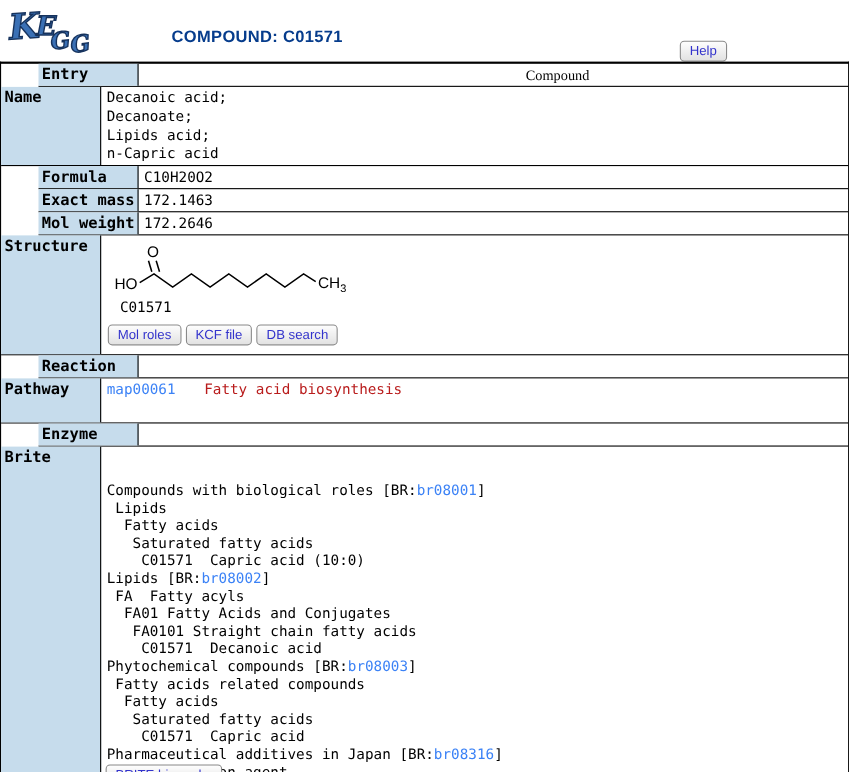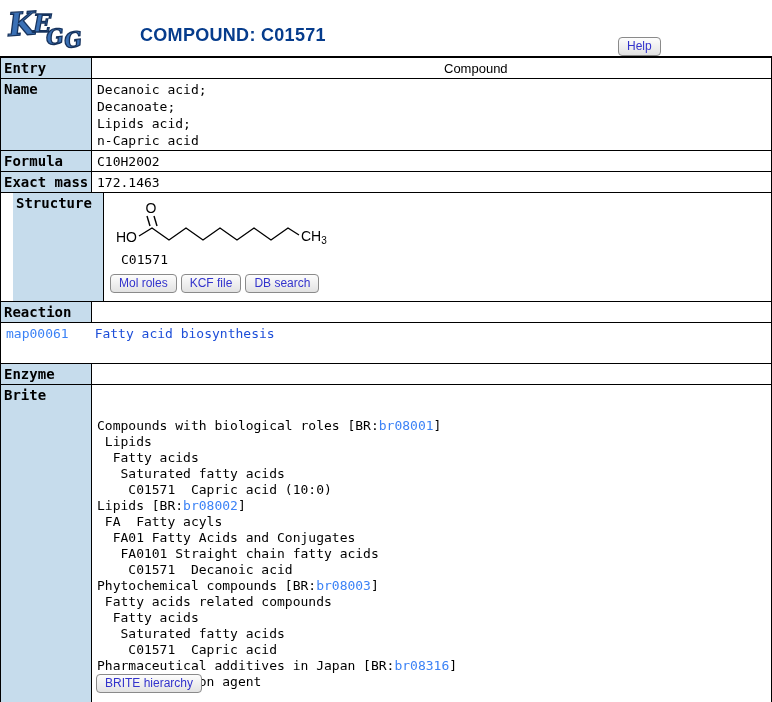--- a/index.html
+++ b/index.html
@@ -8,42 +8,42 @@
 
   
   #header{position:absolute;top:0;left:0;width:772px;height:56px;}
   .logo{position:absolute;left:8px;top:6px;width:78px;height:48px;cursor:pointer;}
   .logo span{position:absolute;font-family:"DejaVu Serif",serif;font-weight:bold;font-style:italic;
              color:#3A70B5;-webkit-text-stroke:1.3px #16325C;line-height:1;}
   .logo .l0{left:0;top:2px;font-size:32px;transform:rotate(-4deg);}
   .logo .l1{left:25px;top:6px;font-size:24px;}
   .logo .l2{left:38px;top:20px;font-size:21px;transform:rotate(-6deg);}
   .logo .l3{left:56px;top:23px;font-size:21px;transform:rotate(-8deg);}
-  .page-title{position:absolute;left:140px;top:25px;font-family:"Liberation Sans",sans-serif;
-              font-weight:bold;font-size:18px;color:#063C8C;letter-spacing:.3px;}
+  .page-title{position:absolute;left:156px;top:25px;font-family:"Liberation Sans",sans-serif;
+              font-weight:bold;font-size:15px;color:#063C8C;letter-spacing:.3px;}
   .kbtn{font-family:"Liberation Sans",sans-serif;font-size:12px;color:#3333CC;
         background:linear-gradient(#FDFDFD,#E2E2E2);border:1px solid #8A8A8A;border-radius:4px;
         padding:1px 8px 2px 8px;cursor:pointer;}
   #help-btn{position:absolute;left:618px;top:37px;height:19px;}
 
   
   #entry-table{position:absolute;top:56px;left:0;width:772px;height:646px;
                border-top:2px solid #000;border-left:1px solid #000;border-right:1px solid #000;
                box-sizing:border-box;display:flex;flex-direction:column;}
   .row{display:flex;border-bottom:1px solid #000;box-sizing:border-box;flex:0 0 auto;}
   .label-cell{flex:0 0 91px;width:91px;background:#C6DCEC;border-right:1px solid #000;
               font-weight:bold;font-size:14px;line-height:17px;padding:2px 0 0 3px;box-sizing:border-box;}
   .value-cell{flex:1;font-size:13px;line-height:17px;padding:2px 0 0 5px;position:relative;
               white-space:pre;box-sizing:border-box;overflow:hidden;}
-  .r21{height:21px;} .r72{height:72px;} .r109{height:109px;padding-left:12px;} .r41{height:41px;}
+  .r21{height:21px;margin-left:34px;} .r72{height:72px;} .r109{height:109px;} .r41{height:41px;}
   .row-brite{flex:1 1 auto;border-bottom:none;}
   .link{color:#3b82f6;cursor:pointer;text-decoration:none;}
-  .entry-font{font-family:Liberation Sans, sans-serif;padding-left:20px;}
+  .entry-font{font-family:Liberation Serif, serif;padding-left:20px;}
   .entry-type{position:absolute;left:352px;top:2px;}
-  .pw-line .pw-name{margin-left:26px;color:#1d4ed8;}
+  .pw-line .pw-name{margin-left:26px;color:#b91c1c;}
   .brite-cell{line-height:16px;padding-top:1px;}
   .brite-line{height:16px;}
   #brite-hier-btn{position:absolute;left:4px;top:289px;height:19px;}
 
   
   .structure-cell{padding:0;}
   #structure-svg{position:absolute;left:4px;top:6px;}
   #structure-id{position:absolute;left:17px;top:58px;font-size:13px;}
   #structure-buttons{position:absolute;left:6px;top:81px;display:flex;gap:4px;}
   #structure-svg text{font-family:"Liberation Sans",sans-serif;font-size:14px;fill:#000;}
@@ -82,20 +82,24 @@
     <div class="row r21">
       <div class="label-cell">Formula</div>
       <div class="value-cell">C10H20O2</div>
     </div>
 
     <div class="row r21">
       <div class="label-cell">Exact mass</div>
       <div class="value-cell">172.1463</div>
     </div>
 
+    <div class="row r21">
+      <div class="label-cell">Mol weight</div>
+      <div class="value-cell">172.2646</div>
+    </div>
 
     <div class="row r109">
       <div class="label-cell">Structure</div>
       <div class="value-cell structure-cell">
         <svg id="structure-svg" width="240" height="50" viewBox="0 0 240 50">
           <text x="43" y="14" text-anchor="middle">O</text>
           <line x1="39" y1="17" x2="42" y2="27" stroke="#000" stroke-width="1.4"></line>
           <line x1="46" y1="17" x2="49" y2="27" stroke="#000" stroke-width="1.4"></line>
           <text x="8" y="43">HO</text>
           <polyline points="31,37 44,29 61,41 78,29 95,41 112,29 129,41 146,29 163,41 180,29 191,36" fill="none" stroke="#000" stroke-width="1.4"></polyline>
@@ -107,20 +111,21 @@
     </div>
 
     <div class="row r21">
       <div class="label-cell">Reaction</div>
       <div class="value-cell">
         
       </div>
     </div>
 
     <div class="row r41">
+      <div class="label-cell">Pathway</div>
       <div class="value-cell"><div class="pw-line"><span class="link">map00061</span><span class="pw-name">Fatty acid biosynthesis</span></div></div>
     </div>
 
     <div class="row r21">
       <div class="label-cell">Enzyme</div>
       <div class="value-cell">
         
       </div>
     </div>
 

